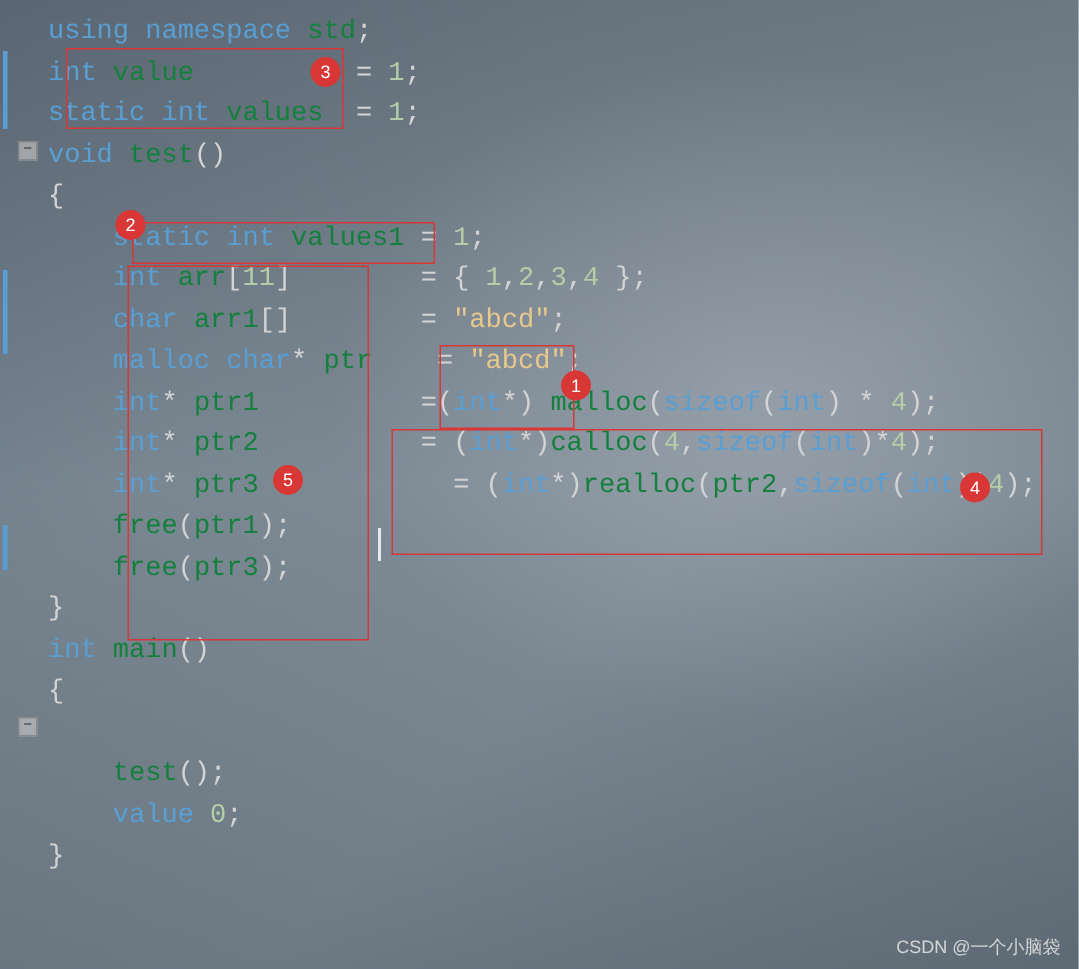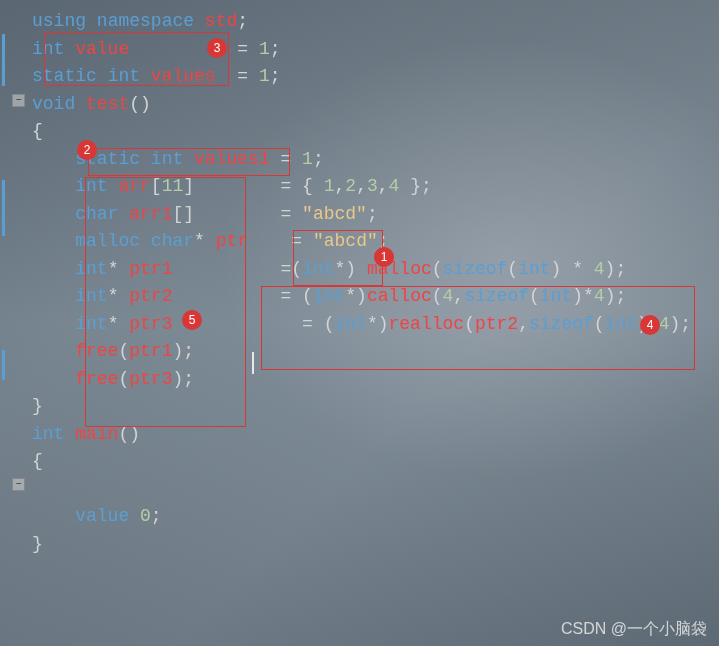--- a/index.html
+++ b/index.html
@@ -59,21 +59,21 @@
   white-space: pre;
   color: #d4d4d4;
   position: relative;
   padding-left: 14px;
 }
 .kw { color: #5a9fd4; }
 .type { color: #5a9fd4; }
 .num { color: #b5cea8; }
 .str { color: #e8c88c; }
 .sizeof { color: #5a9fd4; font-family: Liberation Mono, monospace; }
-.white { color: #ef4444; }
+.white { color: #15803d; }
 .red-box {
   position: absolute;
   border: 1px solid #d93636;
   pointer-events: none;
 }
 .box3 { left: 44px; top: 32px; width: 185px; height: 54px; }
 .box2 { left: 88px; top: 148px; width: 202px; height: 28px; }
 .box1 { left: 293px; top: 230px; width: 90px; height: 56px; }
 .box5 { left: 85px; top: 177px; width: 161px; height: 250px; }
 .box4 { left: 261px; top: 286px; width: 434px; height: 84px; }
@@ -102,21 +102,21 @@
   width: 2px;
   height: 22px;
   background: #e8e8e8;
 }
 .watermark {
   position: absolute;
   right: 12px;
   bottom: 6px;
   color: rgba(230,230,230,0.85);
   font-family: sans-serif;
-  font-size: 16px;
+  font-size: 12px;
 }
 </style>
 </head>
 <body>
 
 <div class="bg-overlay"></div>
 
 <div class="editor">
   <div class="gutter">
     <div class="fold-bar b1"></div>
@@ -156,20 +156,21 @@
   <div class="line"><span>    </span><span class="white">free</span><span>(</span><span class="white">ptr3</span><span>);</span></div>
 
   <div class="line"><span>}</span></div>
 
   <div class="line"><span class="type">int</span> <span class="white">main</span><span>()</span></div>
 
   <div class="line"><span>{</span></div>
 
   <div class="line"><span></span></div>
 
+  <div class="line"><span>    </span><span class="white">test</span><span>();</span></div>
 
   <div class="line"><span>    </span><span class="kw">value</span><span> </span><span class="num">0</span><span>;</span></div>
 
   <div class="line"><span>}</span></div>
 </div>
 
 <div class="cursor-bar"></div>
 
 <div class="red-box box3"></div>
 <div class="red-box box2"></div>

